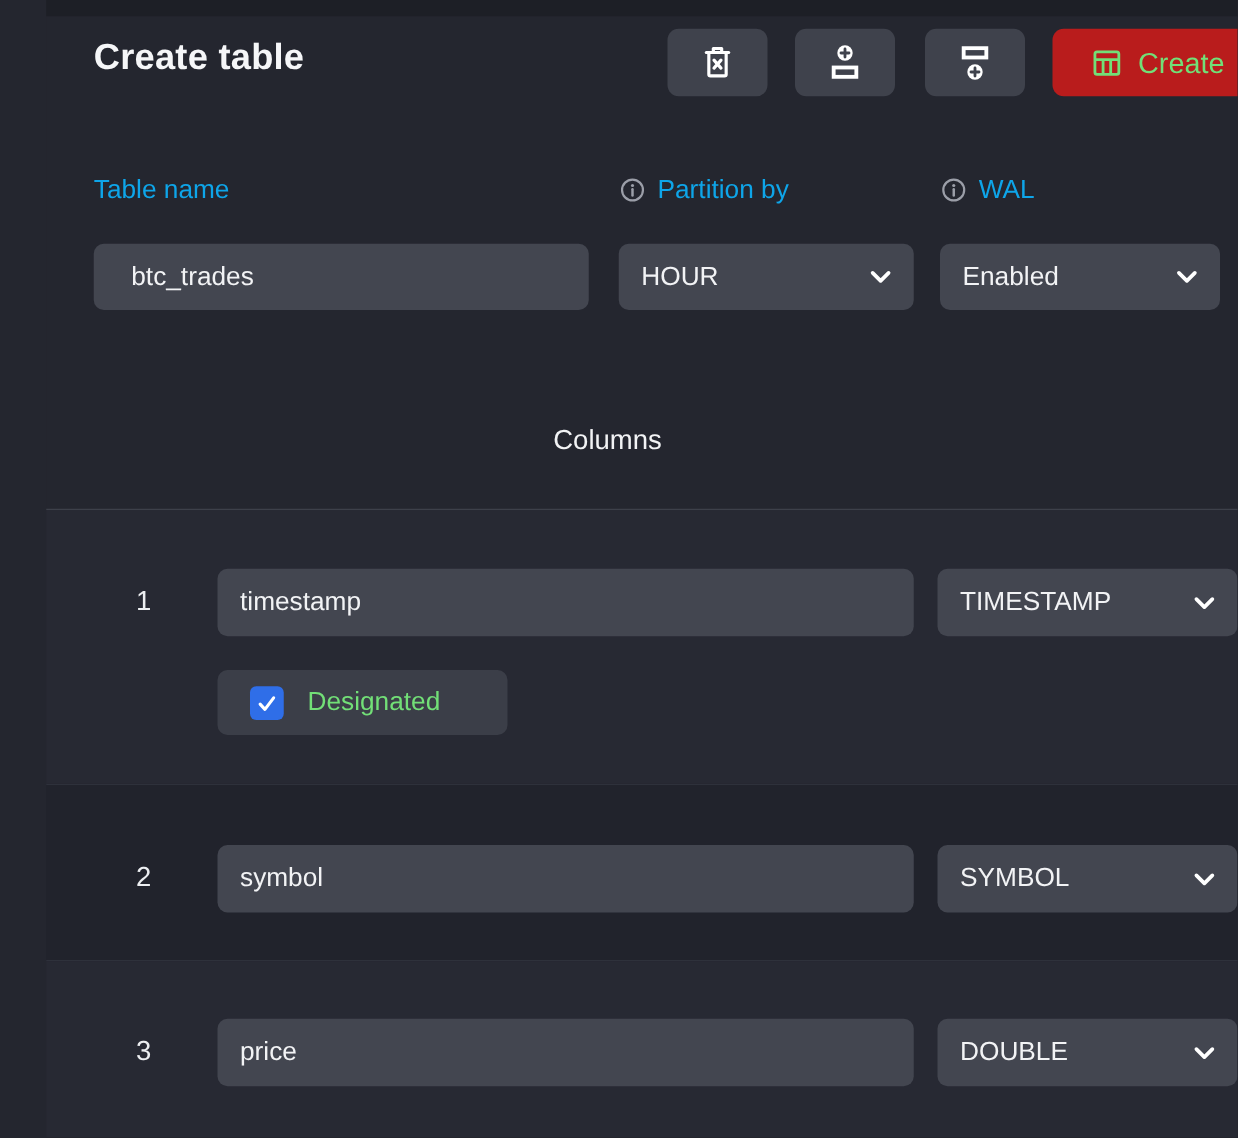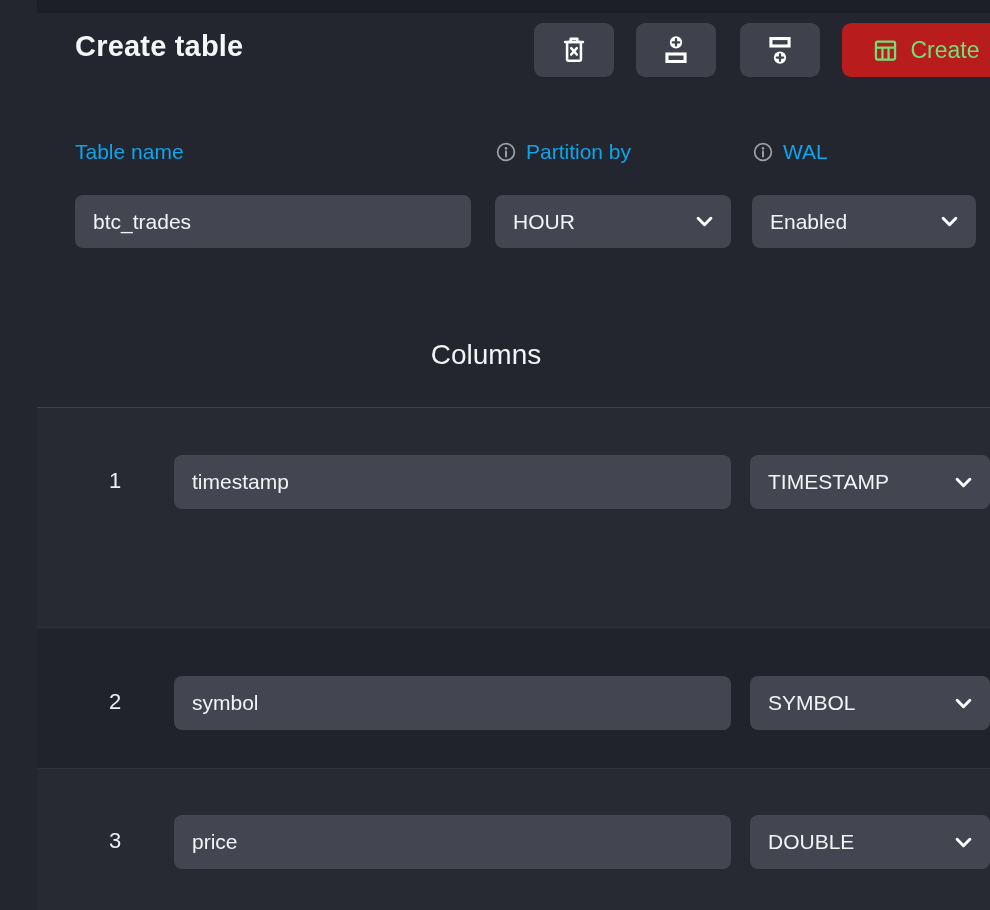--- a/index.html
+++ b/index.html
@@ -35,38 +35,38 @@
     position: absolute; top: 140px; display: flex; align-items: center; gap: 9px;
     color: #0ea5e9; font-size: 21px;
   }
   .lbl-table-name { left: 38px; }
   .lbl-partition  { left: 458px; }
   .lbl-wal        { left: 715px; }
 
   .text-input {
     position: absolute; top: 195px; height: 53px;
     background: #434650; border: none; border-radius: 8px;
-    color: #f2f3f5; font-size: 21px; padding: 0 18px;
+    color: #f2f3f5; font-size: 21px; padding: 0 30px;
     font-family: "Liberation Sans", "DejaVu Sans", sans-serif; outline: none;
   }
   .inp-table-name { left: 38px; width: 396px; }
 
   .select-btn {
     position: absolute; height: 53px; background: #434650; border: none; border-radius: 8px;
     display: flex; align-items: center; justify-content: space-between;
     padding: 0 18px; color: #f2f3f5; font-size: 21px; cursor: pointer;
     font-family: "Liberation Sans", "DejaVu Sans", sans-serif;
   }
   .sel-partition { top: 195px; left: 458px; width: 236px; }
   .sel-wal       { top: 195px; left: 715px; width: 224px; }
 
   
   .columns-heading {
     position: absolute; top: 339px; left: 0; width: 898px;
-    text-align: center; color: #f2f3f5; font-size: 28px; font-weight: 500;
+    text-align: center; color: #f2f3f5; font-size: 22px; font-weight: 500;
   }
   .section-divider {
     position: absolute; top: 407px; left: 0; width: 990px; height: 1px;
     background: #3d404a;
   }
 
   .col-row { position: absolute; left: 0; width: 990px; }
   .row-odd  { background: #272933; }
   .row-even { background: #21232c; border-top: 1px solid #2e313b; border-bottom: 1px solid #2e313b; }
   .row-1 { top: 408px; height: 219px; }
@@ -218,20 +218,30 @@
     <div class="row-index">1</div>
     <input class="col-name-input" type="text" value="timestamp" style="">
     <button class="col-type-select">
       <span>TIMESTAMP</span>
       <span class="icon">
         <svg width="17" height="11" viewBox="0 0 16 10" fill="none">
           <path d="M2 2l6 6 6-6" stroke="#ffffff" stroke-width="2.8" stroke-linecap="round" stroke-linejoin="round"></path>
         </svg>
       </span>
     </button>
+    <div class="designated-pill">
+      <span class="checkbox">
+        <span class="icon">
+          <svg width="17" height="17" viewBox="0 0 22 22" fill="none">
+            <path d="M4 12l5 5.5L18 5.5" stroke="#ffffff" stroke-width="3.2" stroke-linecap="round" stroke-linejoin="round"></path>
+          </svg>
+        </span>
+      </span>
+      <span class="designated-label">Designated</span>
+    </div>
   </div>
 
   <div class="col-row row-even row-2">
     <div class="row-index">2</div>
     <input class="col-name-input" type="text" value="symbol" style="">
     <button class="col-type-select">
       <span>SYMBOL</span>
       <span class="icon">
         <svg width="17" height="11" viewBox="0 0 16 10" fill="none">
           <path d="M2 2l6 6 6-6" stroke="#ffffff" stroke-width="2.8" stroke-linecap="round" stroke-linejoin="round"></path>

